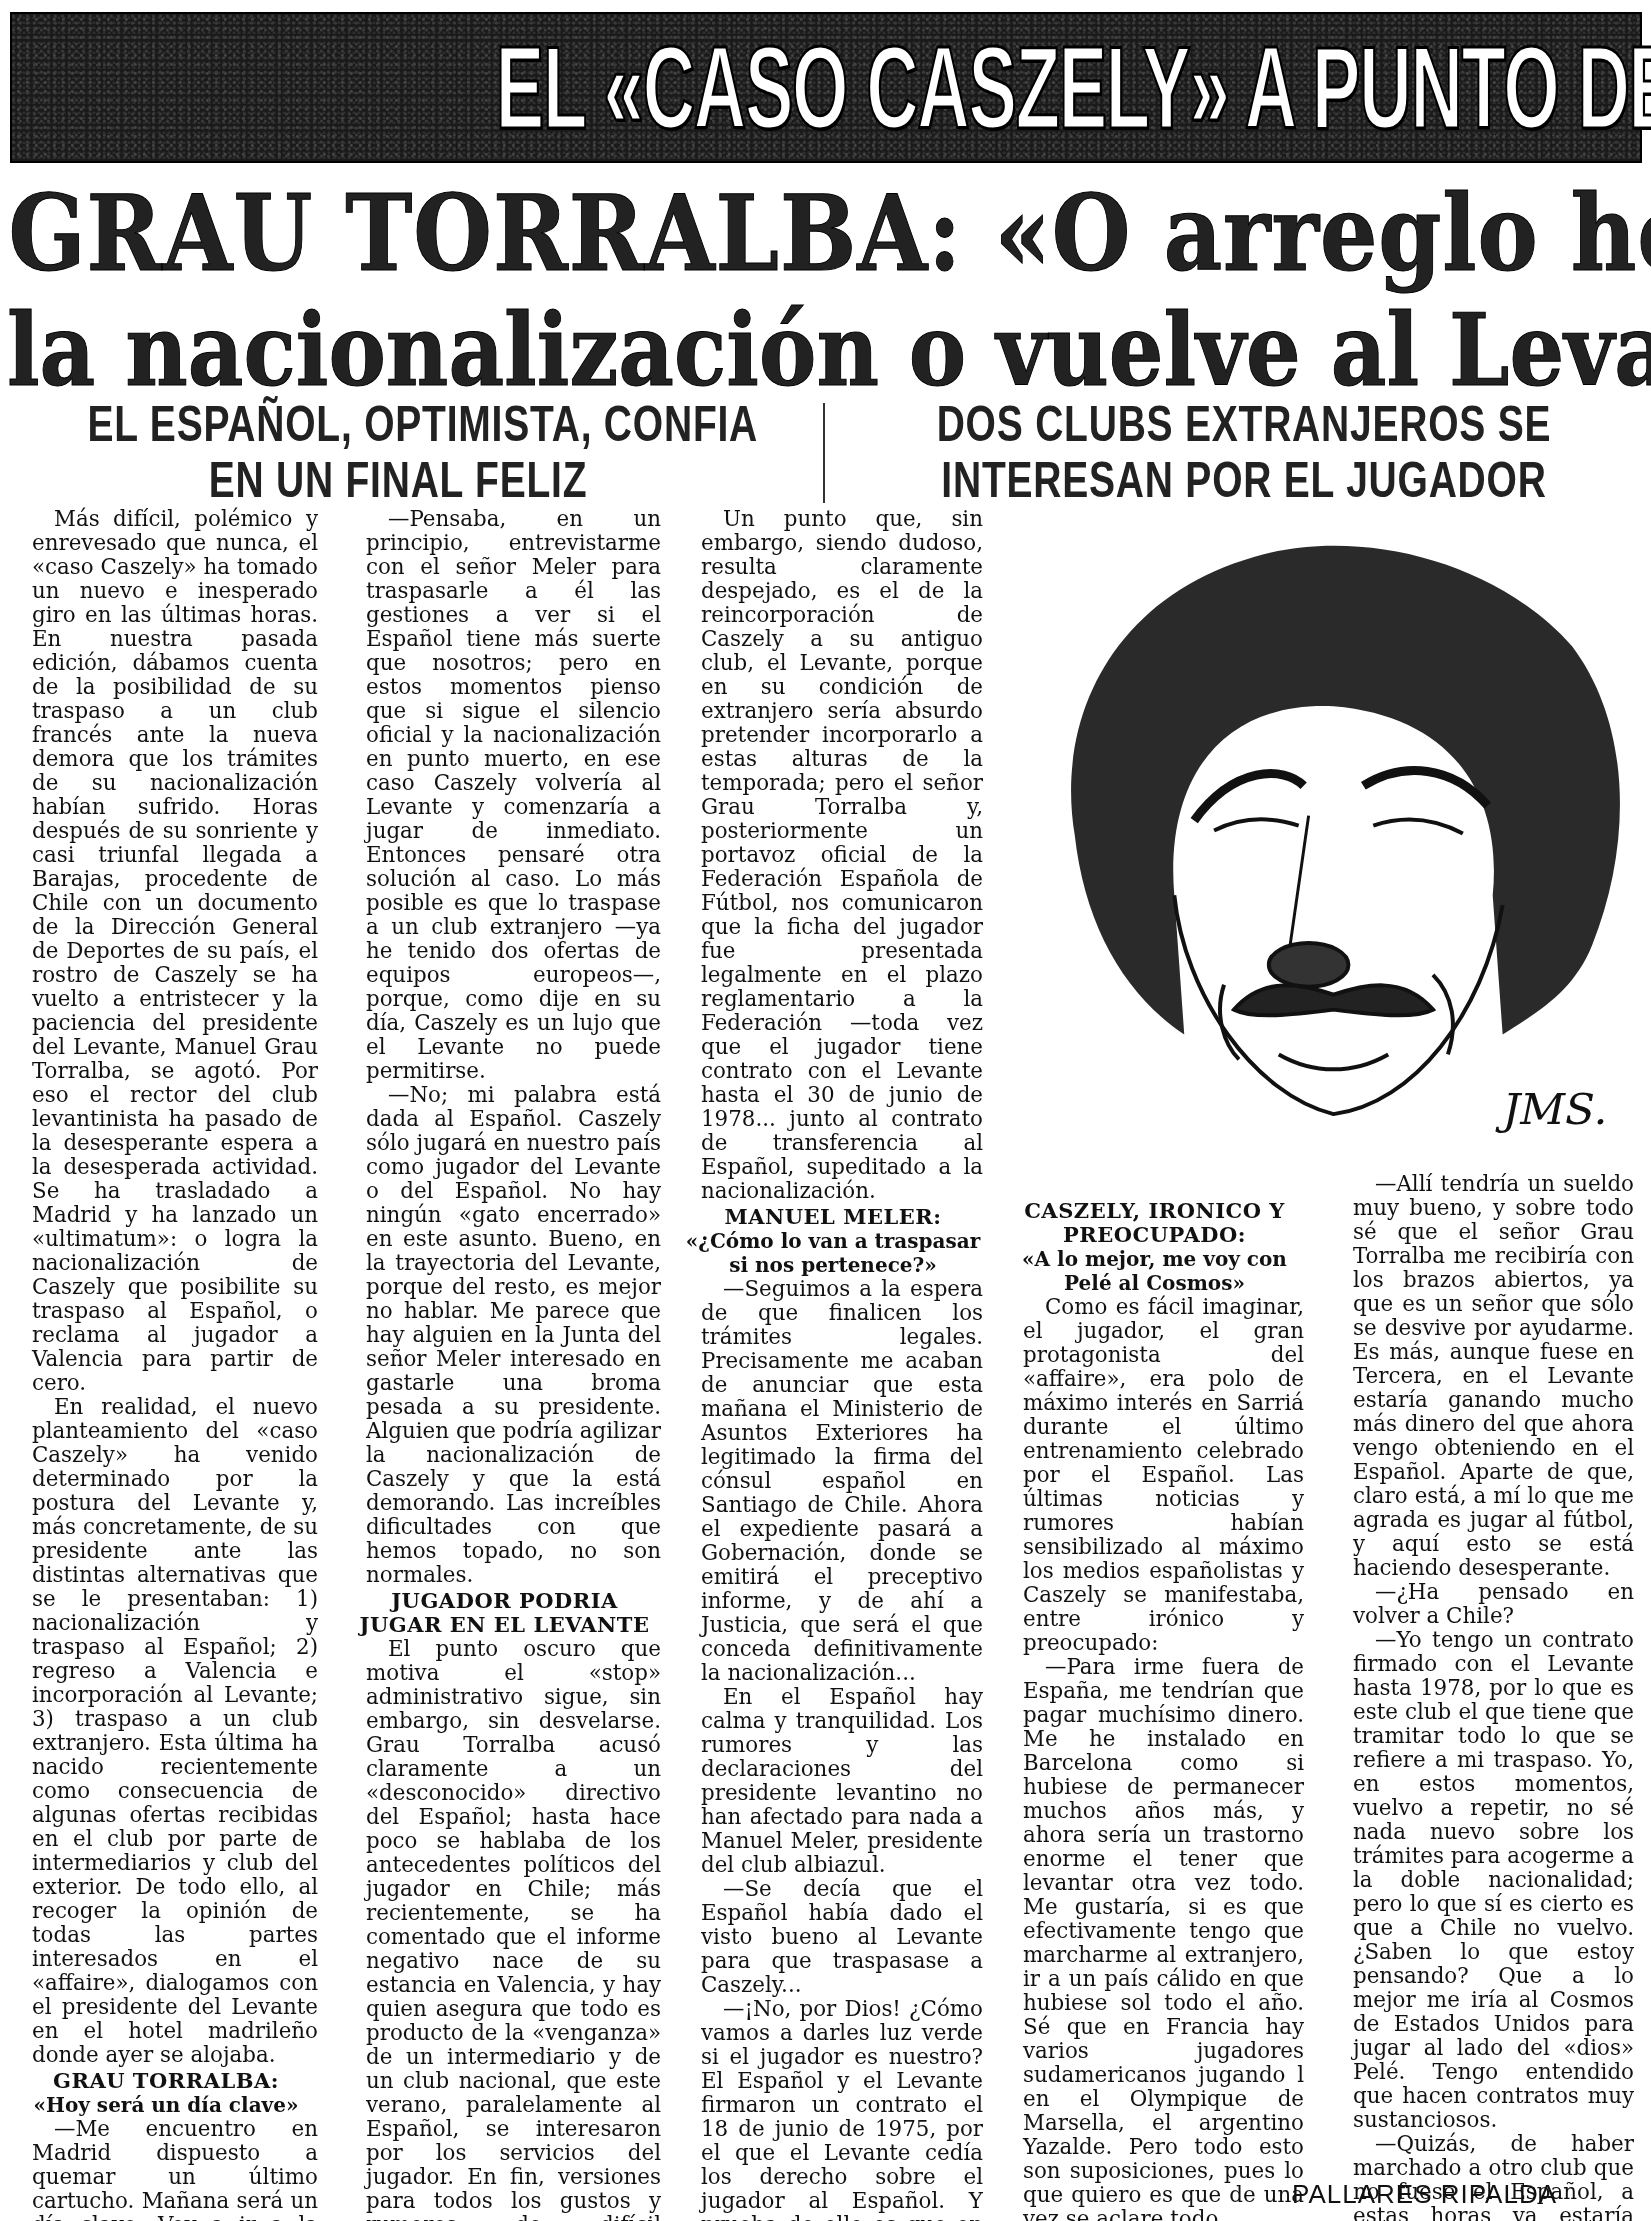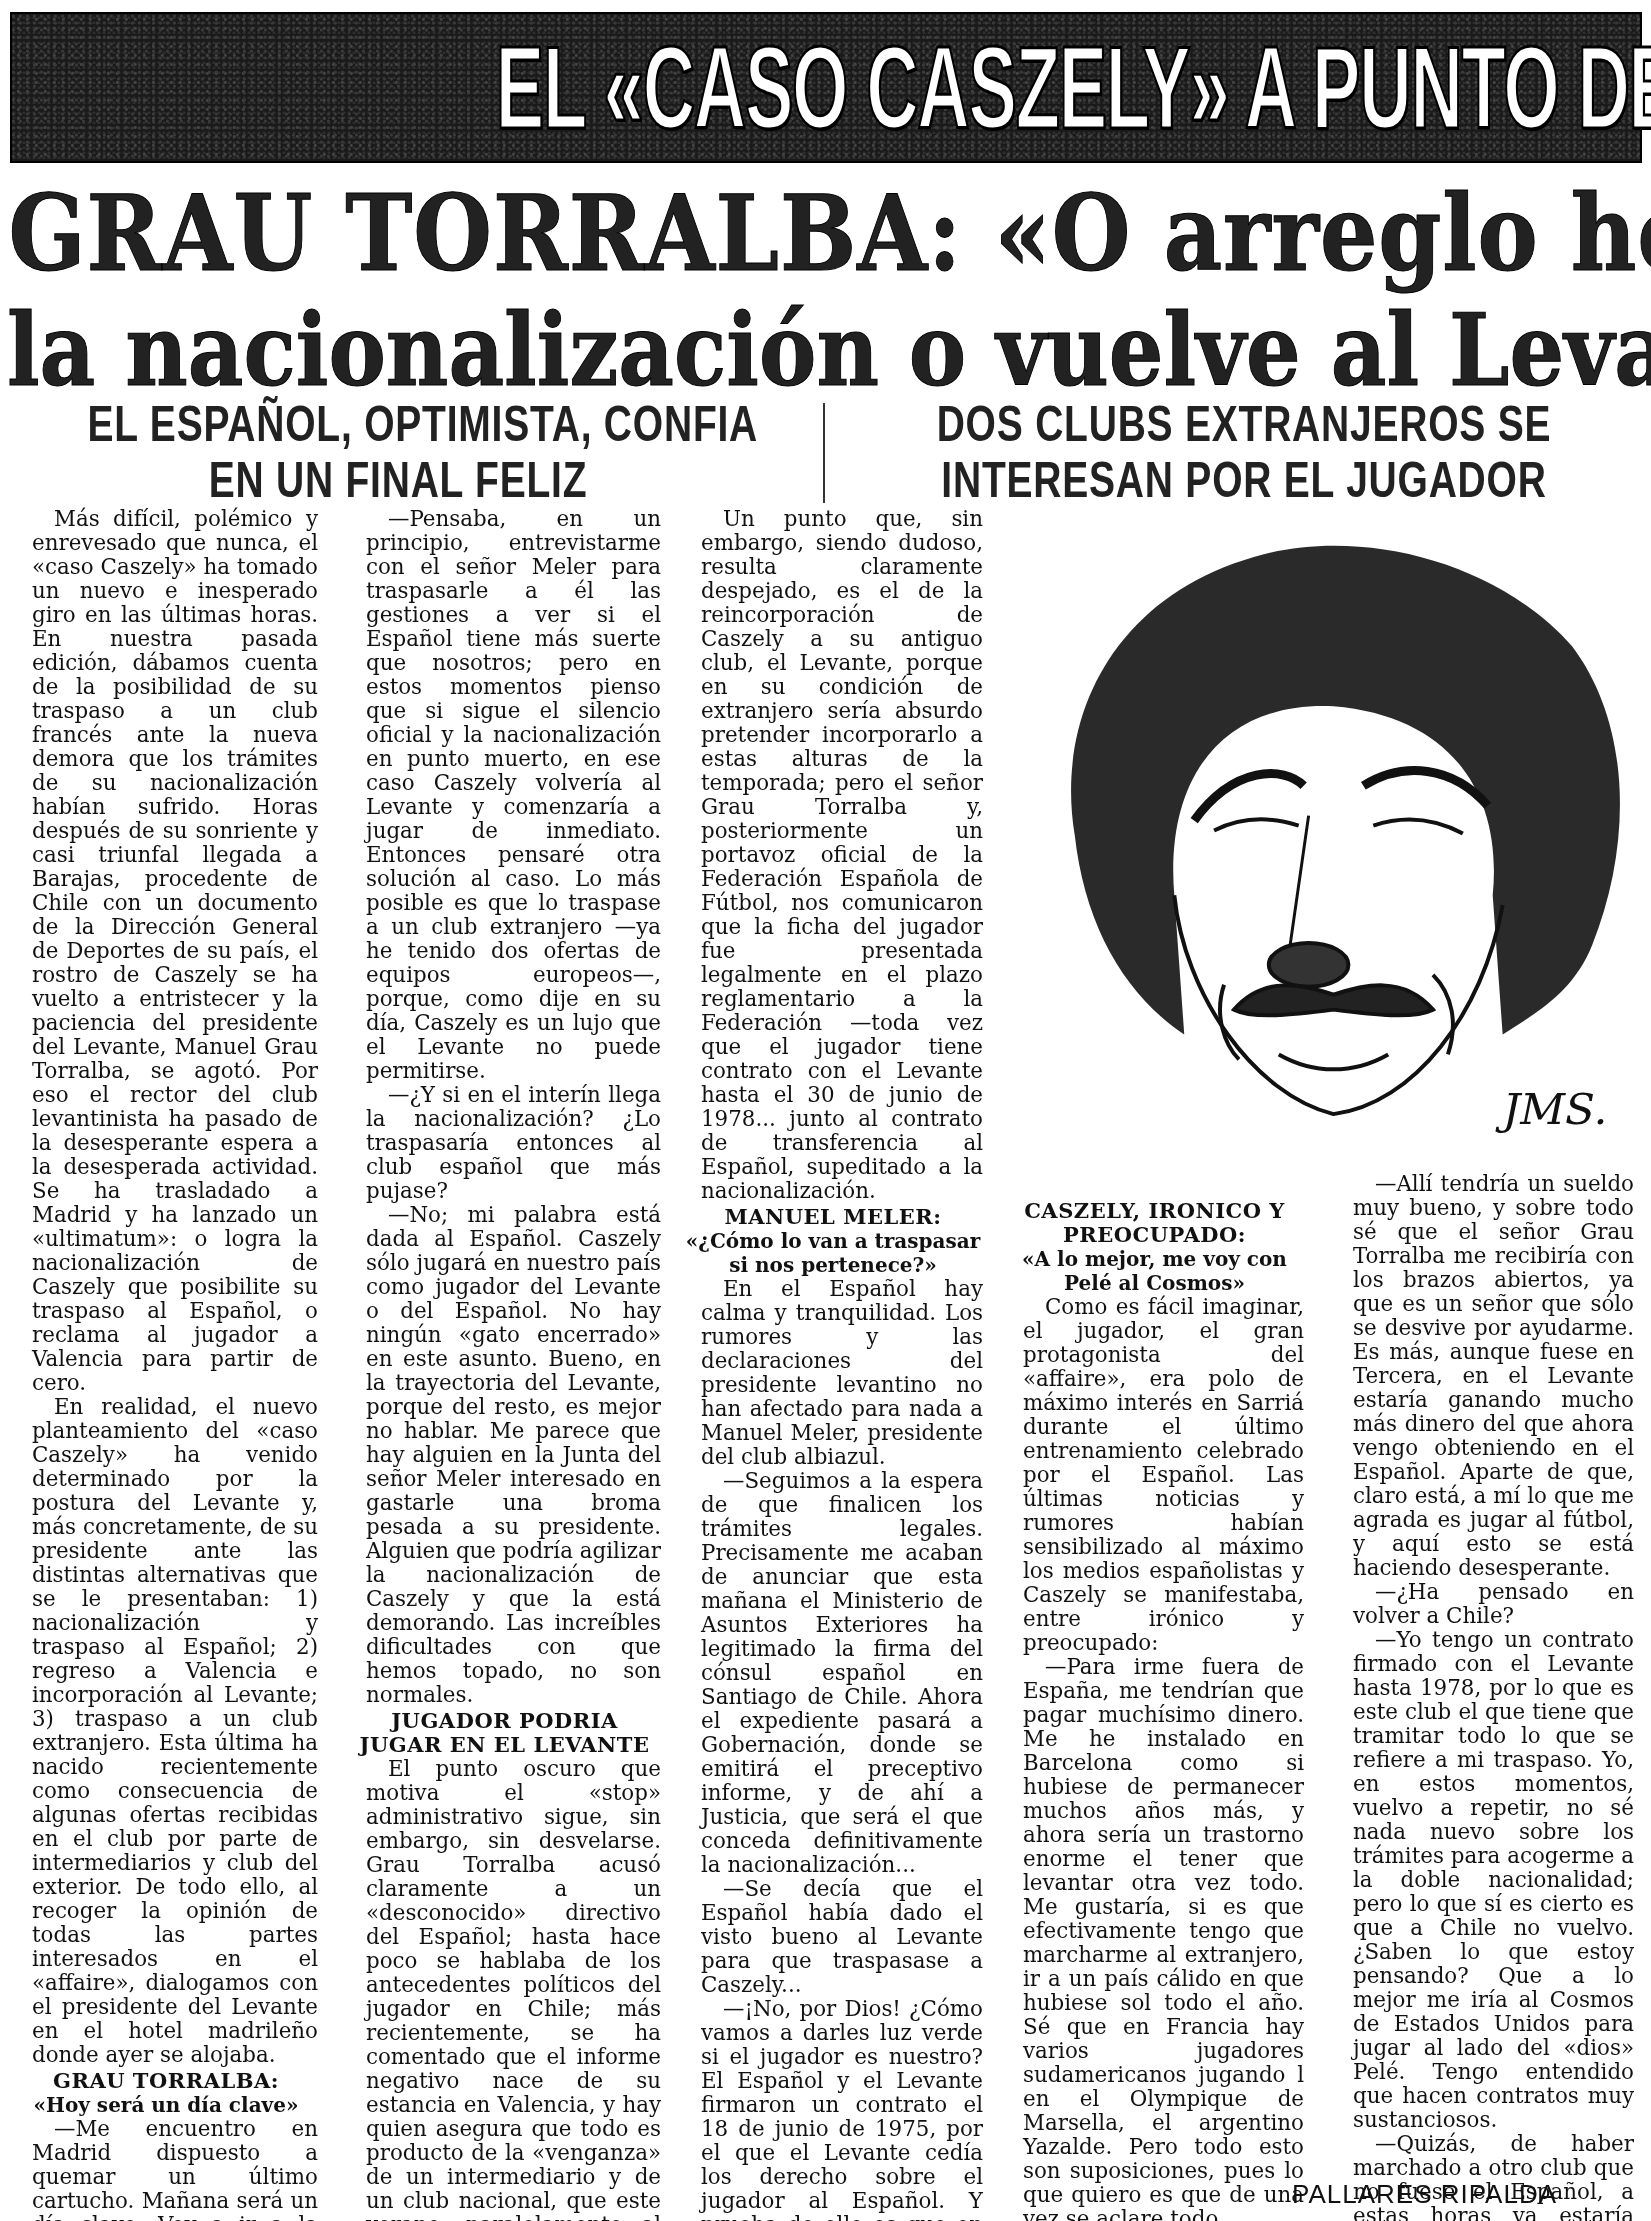--- a/index.html
+++ b/index.html
@@ -94,32 +94,31 @@
   <p>Más difícil, polémico y enrevesado que nunca, el «caso Caszely» ha tomado un nuevo e inesperado giro en las últimas horas. En nuestra pasada edición, dábamos cuenta de la posibilidad de su traspaso a un club francés ante la nueva demora que los trámites de su nacionalización habían sufrido. Horas después de su sonriente y casi triunfal llegada a Barajas, procedente de Chile con un documento de la Dirección General de Deportes de su país, el rostro de Caszely se ha vuelto a entristecer y la paciencia del presidente del Levante, Manuel Grau Torralba, se agotó. Por eso el rector del club levantinista ha pasado de la desesperante espera a la desesperada actividad. Se ha trasladado a Madrid y ha lanzado un «ultimatum»: o logra la nacionalización de Caszely que posibilite su traspaso al Español, o reclama al jugador a Valencia para partir de cero.</p>
   <p>En realidad, el nuevo planteamiento del «caso Caszely» ha venido determinado por la postura del Levante y, más concretamente, de su presidente ante las distintas alternativas que se le presentaban: 1) nacionalización y traspaso al Español; 2) regreso a Valencia e incorporación al Levante; 3) traspaso a un club extranjero. Esta última ha nacido recientemente como consecuencia de algunas ofertas recibidas en el club por parte de intermediarios y club del exterior. De todo ello, al recoger la opinión de todas las partes interesados en el «affaire», dialogamos con el presidente del Levante en el hotel madrileño donde ayer se alojaba.</p>
   <h3>GRAU TORRALBA:</h3>
   <h4>«Hoy será un día clave»</h4>
   <p>—Me encuentro en Madrid dispuesto a quemar un último cartucho. Mañana será un día clave. Voy a ir a la Dirección General de Seguridad en busca de un certificado que exigen en el Ministerio de Justicia como último requisito para la nacionalización de Caszely. Si lo consigo y se logra la nacionalización, habré conseguido poner punto final al asunto. Caso contrario, tendré que tomar otras medidas.</p>
 
 </div>
 
 <div class="col c2">
   <p>—Pensaba, en un principio, entrevistarme con el señor Meler para traspasarle a él las gestiones a ver si el Español tiene más suerte que nosotros; pero en estos momentos pienso que si sigue el silencio oficial y la nacionalización en punto muerto, en ese caso Caszely volvería al Levante y comenzaría a jugar de inmediato. Entonces pensaré otra solución al caso. Lo más posible es que lo traspase a un club extranjero —ya he tenido dos ofertas de equipos europeos—, porque, como dije en su día, Caszely es un lujo que el Levante no puede permitirse.</p>
-  <p>—¿Y si en el interín llega la nacionalización? ¿Lo traspasaría entonces al club español que más pujase?</p>
   <p>—No; mi palabra está dada al Español. Caszely sólo jugará en nuestro país como jugador del Levante o del Español. No hay ningún «gato encerrado» en este asunto. Bueno, en la trayectoria del Levante, porque del resto, es mejor no hablar. Me parece que hay alguien en la Junta del señor Meler interesado en gastarle una broma pesada a su presidente. Alguien que podría agilizar la nacionalización de Caszely y que la está demorando. Las increíbles dificultades con que hemos topado, no son normales.</p>
   <h3>JUGADOR PODRIA JUGAR EN EL LEVANTE</h3>
   <p>El punto oscuro que motiva el «stop» administrativo sigue, sin embargo, sin desvelarse. Grau Torralba acusó claramente a un «desconocido» directivo del Español; hasta hace poco se hablaba de los antecedentes políticos del jugador en Chile; más recientemente, se ha comentado que el informe negativo nace de su estancia en Valencia, y hay quien asegura que todo es producto de la «venganza» de un intermediario y de un club nacional, que este verano, paralelamente al Español, se interesaron por los servicios del jugador. En fin, versiones para todos los gustos y rumores de difícil credibilidad.</p>
 </div>
 
 <div class="col c3">
   <p>Un punto que, sin embargo, siendo dudoso, resulta claramente despejado, es el de la reincorporación de Caszely a su antiguo club, el Levante, porque en su condición de extranjero sería absurdo pretender incorporarlo a estas alturas de la temporada; pero el señor Grau Torralba y, posteriormente un portavoz oficial de la Federación Española de Fútbol, nos comunicaron que la ficha del jugador fue presentada legalmente en el plazo reglamentario a la Federación —toda vez que el jugador tiene contrato con el Levante hasta el 30 de junio de 1978... junto al contrato de transferencia al Español, supeditado a la nacionalización.</p>
   <h3>MANUEL MELER:</h3>
   <h4>«¿Cómo lo van a traspasar si nos pertenece?»</h4>
+  <p>—Seguimos a la espera de que finalicen los trámites legales. Precisamente me acaban de anunciar que esta mañana el Ministerio de Asuntos Exteriores ha legitimado la firma del cónsul español en Santiago de Chile. Ahora el expediente pasará a Gobernación, donde se emitirá el preceptivo informe, y de ahí a Justicia, que será el que conceda definitivamente la nacionalización...</p>
   <p>En el Español hay calma y tranquilidad. Los rumores y las declaraciones del presidente levantino no han afectado para nada a Manuel Meler, presidente del club albiazul.</p>
-  <p>—Seguimos a la espera de que finalicen los trámites legales. Precisamente me acaban de anunciar que esta mañana el Ministerio de Asuntos Exteriores ha legitimado la firma del cónsul español en Santiago de Chile. Ahora el expediente pasará a Gobernación, donde se emitirá el preceptivo informe, y de ahí a Justicia, que será el que conceda definitivamente la nacionalización...</p>
   <p>—Se decía que el Español había dado el visto bueno al Levante para que traspasase a Caszely...</p>
   <p>—¡No, por Dios! ¿Cómo vamos a darles luz verde si el jugador es nuestro? El Español y el Levante firmaron un contrato el 18 de junio de 1975, por el que el Levante cedía los derecho sobre el jugador al Español. Y prueba de ello es que en la Federación está la baja firmada por el Levante y el alta de Caszely en el Español, «sub-conditione» a que consiga completar la documentación. Y en el compromiso entre el Levante y el Español figura una cláusula suspensiva por la que se aplaza el pago hasta que esté en condiciones de jugar partidos oficiales. Fíjese si será del Español que nosotros le estamos abonando el sueldo, y si se rompiera una pierna jugando algún amistoso, el riesgo sería para nosotros...</p>
 
 </div>
 
 <svg class="caricature" viewBox="0 0 600 640">
   <g>
     <path d="M40 320 C20 200 80 80 220 40 C320 10 460 40 540 130 C600 210 600 330 560 430 C540 480 500 500 470 520 L460 380 C470 280 420 200 300 190 C190 185 130 260 140 380 L150 520 C90 480 50 410 40 320 Z" fill="#2a2a2a"></path>
   </g>
   <g fill="none" stroke="#111" stroke-width="4">

